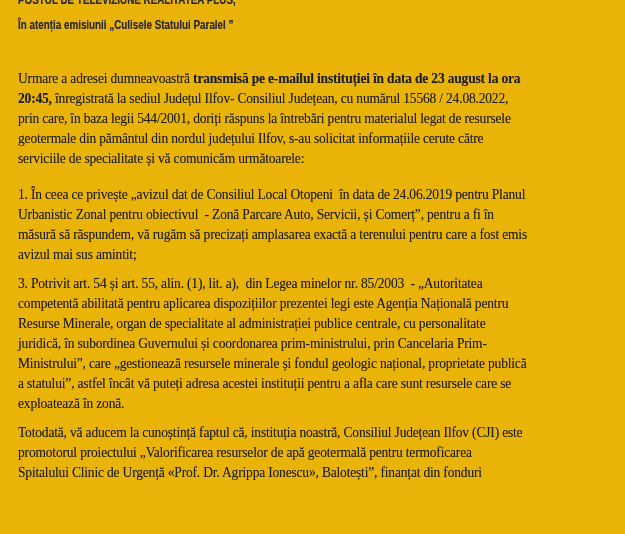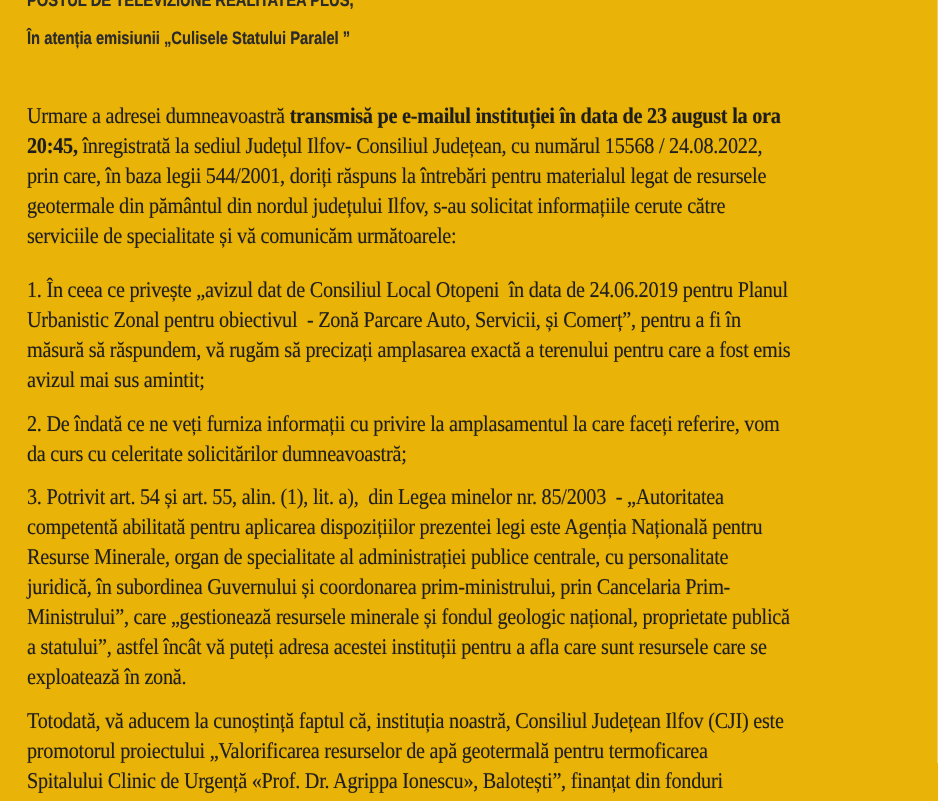--- a/index.html
+++ b/index.html
@@ -71,24 +71,20 @@
       <div class="ln">serviciile de specialitate și vă comunicăm următoarele:</div>
     </div>
 
     <div class="para">
       <div class="ln">1. În ceea ce privește „avizul dat de Consiliul Local Otopeni  în data de 24.06.2019 pentru Planul</div>
       <div class="ln">Urbanistic Zonal pentru obiectivul  - Zonă Parcare Auto, Servicii, și Comerț”, pentru a fi în</div>
       <div class="ln">măsură să răspundem, vă rugăm să precizați amplasarea exactă a terenului pentru care a fost emis</div>
       <div class="ln">avizul mai sus amintit;</div>
     </div>
 
-    <div class="para">
-      <div class="ln">2. De îndată ce ne veți furniza informații cu privire la amplasamentul la care faceți referire, vom</div>
-      <div class="ln">da curs cu celeritate solicitărilor dumneavoastră;</div>
-    </div>
 
     <div class="para">
       <div class="ln">3. Potrivit art. 54 și art. 55, alin. (1), lit. a),  din Legea minelor nr. 85/2003  - „Autoritatea</div>
       <div class="ln">competentă abilitată pentru aplicarea dispozițiilor prezentei legi este Agenția Națională pentru</div>
       <div class="ln">Resurse Minerale, organ de specialitate al administrației publice centrale, cu personalitate</div>
       <div class="ln">juridică, în subordinea Guvernului și coordonarea prim-ministrului, prin Cancelaria Prim-</div>
       <div class="ln">Ministrului”, care „gestionează resursele minerale și fondul geologic național, proprietate publică</div>
       <div class="ln">a statului”, astfel încât vă puteți adresa acestei instituții pentru a afla care sunt resursele care se</div>
       <div class="ln">exploatează în zonă.</div>
     </div>

